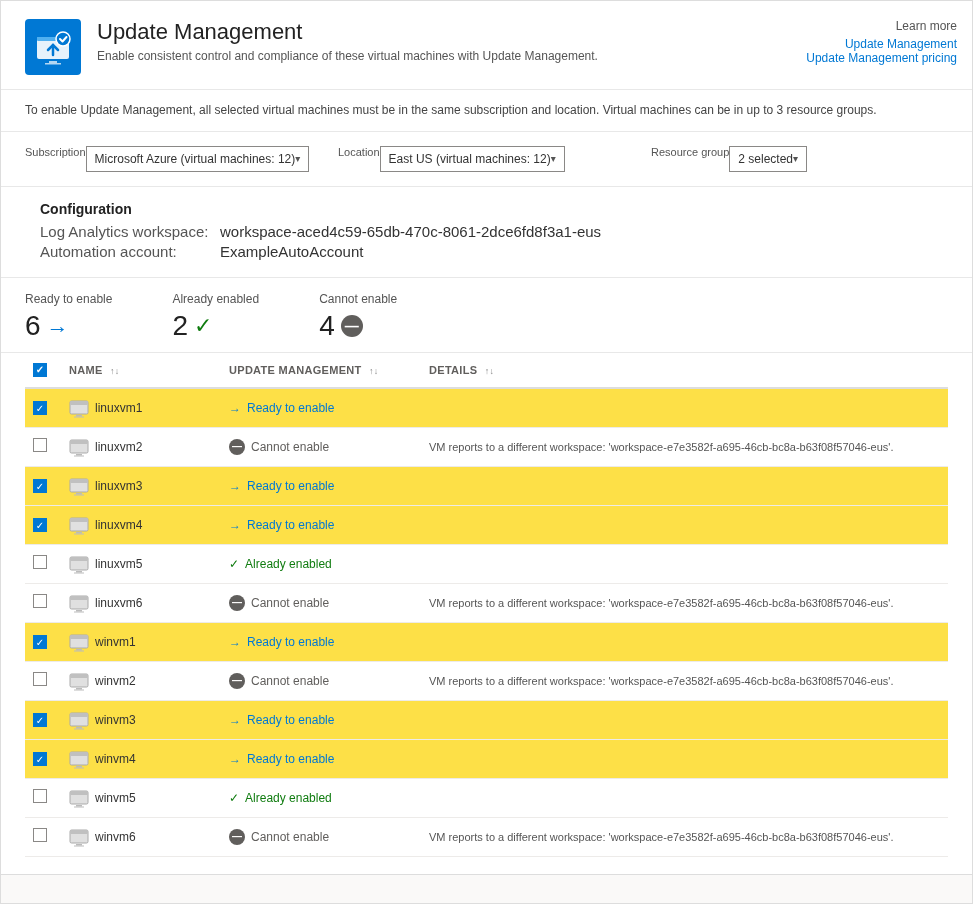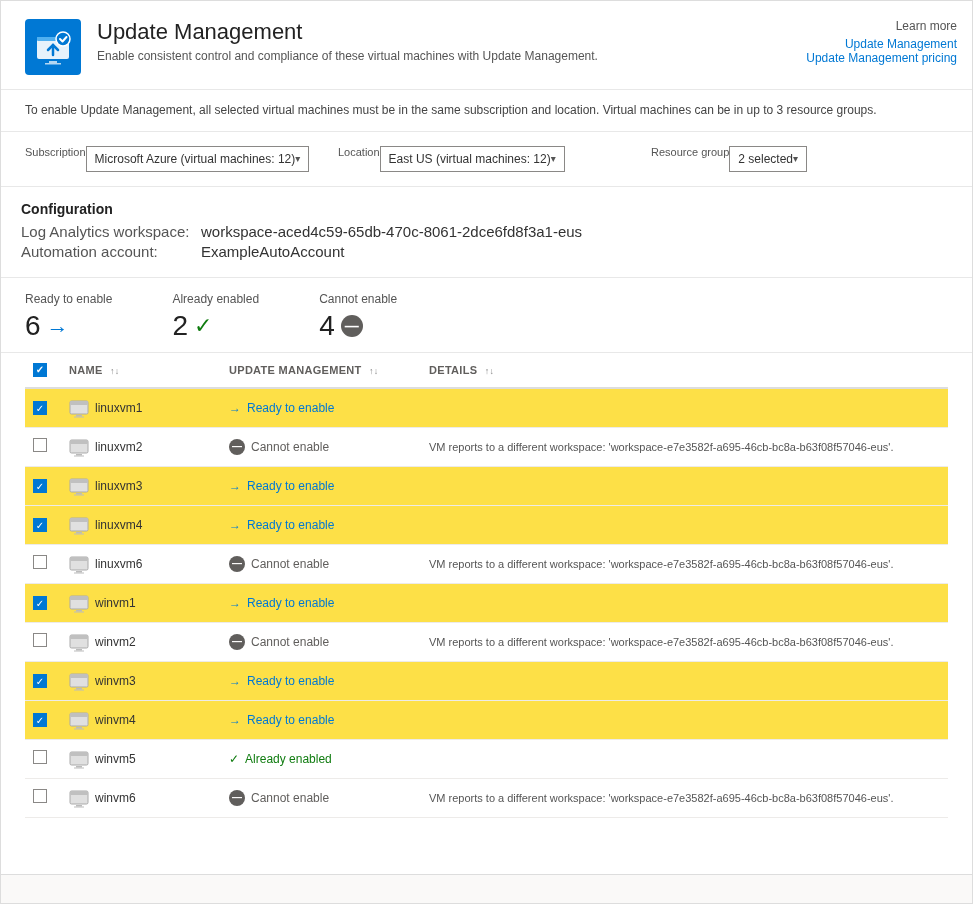--- a/index.html
+++ b/index.html
@@ -21,21 +21,21 @@
     .notice { padding: 12px 24px; font-size: 12px; color: #444; border-bottom: 1px solid #e8e8e8; line-height: 1.4; }
 
     
     .dropdowns-row { display: flex; gap: 16px; padding: 14px 24px; border-bottom: 1px solid #e8e8e8; }
     .dropdown-group { display: flex; flex-direction: row; flex: 1; }
     .dropdown-group label { font-size: 11px; color: #555; margin-bottom: 4px; }
     .dropdown-select { display: flex; align-items: center; justify-content: space-between; border: 1px solid #8a8886; padding: 5px 8px; background: #fff; cursor: pointer; font-size: 12px; color: #333; }
     .dropdown-select .chevron { color: #555; font-size: 10px; }
 
     
-    .config-section { padding: 14px 20px; border-bottom: 1px solid #e8e8e8; }
+    .config-section { padding: 14px 39px; border-bottom: 1px solid #e8e8e8; }
     .config-section h2 { font-size: 14px; font-weight: 600; color: #222; margin-bottom: 6px; }
     .config-row { display: flex; font-size: 15px; margin-bottom: 3px; }
     .config-label { color: #555; width: 180px; }
     .config-value { color: #333; }
 
     
     .summary-section { padding: 14px 24px 10px 24px; border-bottom: 1px solid #e8e8e8; }
     .summary-section h2 { font-size: 14px; font-weight: 600; color: #222; margin-bottom: 10px; }
     .summary-items { display: flex; gap: 60px; }
     .summary-item { display: flex; flex-direction: column; }
@@ -298,20 +298,43 @@
             <td class="col-name">
               <div class="vm-name">
       <span class="vm-icon">
         <svg width="20" height="20" viewBox="0 0 20 20" fill="none">
           <rect x="1" y="3" width="18" height="13" rx="1.5" fill="#e0e0e0" stroke="#aaa" stroke-width="1"></rect>
           <rect x="1" y="3" width="18" height="4" rx="1" fill="#c0c0c0"></rect>
           <rect x="7" y="17" width="6" height="1.5" fill="#bbb"></rect>
           <rect x="5" y="18.5" width="10" height="1" fill="#bbb"></rect>
         </svg>
       </span>
+      <span>linuxvm5</span>
+    </div>
+            </td>
+            <td class="col-status">
+              <div class="status-enabled">
+                <span class="check">✓</span>
+                <span>Already enabled</span>
+              </div>
+            </td>
+            <td class="col-details"></td>
+          </tr>
+          <tr>
+            <td class="col-checkbox"><div class="cb"></div></td>
+            <td class="col-name">
+              <div class="vm-name">
+      <span class="vm-icon">
+        <svg width="20" height="20" viewBox="0 0 20 20" fill="none">
+          <rect x="1" y="3" width="18" height="13" rx="1.5" fill="#e0e0e0" stroke="#aaa" stroke-width="1"></rect>
+          <rect x="1" y="3" width="18" height="4" rx="1" fill="#c0c0c0"></rect>
+          <rect x="7" y="17" width="6" height="1.5" fill="#bbb"></rect>
+          <rect x="5" y="18.5" width="10" height="1" fill="#bbb"></rect>
+        </svg>
+      </span>
       <span>linuxvm6</span>
     </div>
             </td>
             <td class="col-status">
               <div class="status-cannot">
                 <span class="block-icon">
                   <span>—</span>
                 </span>
                 <span>Cannot enable</span>
               </div>

